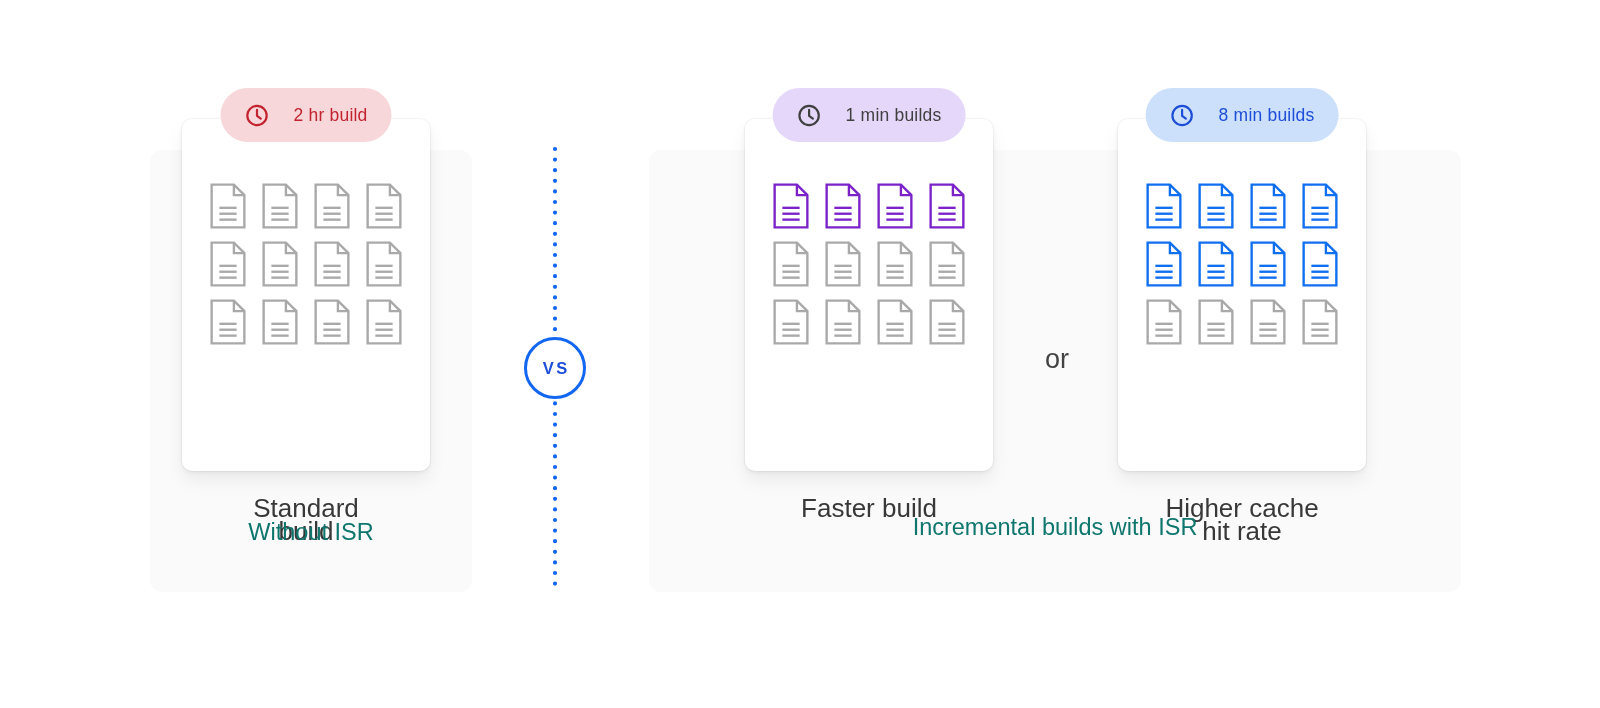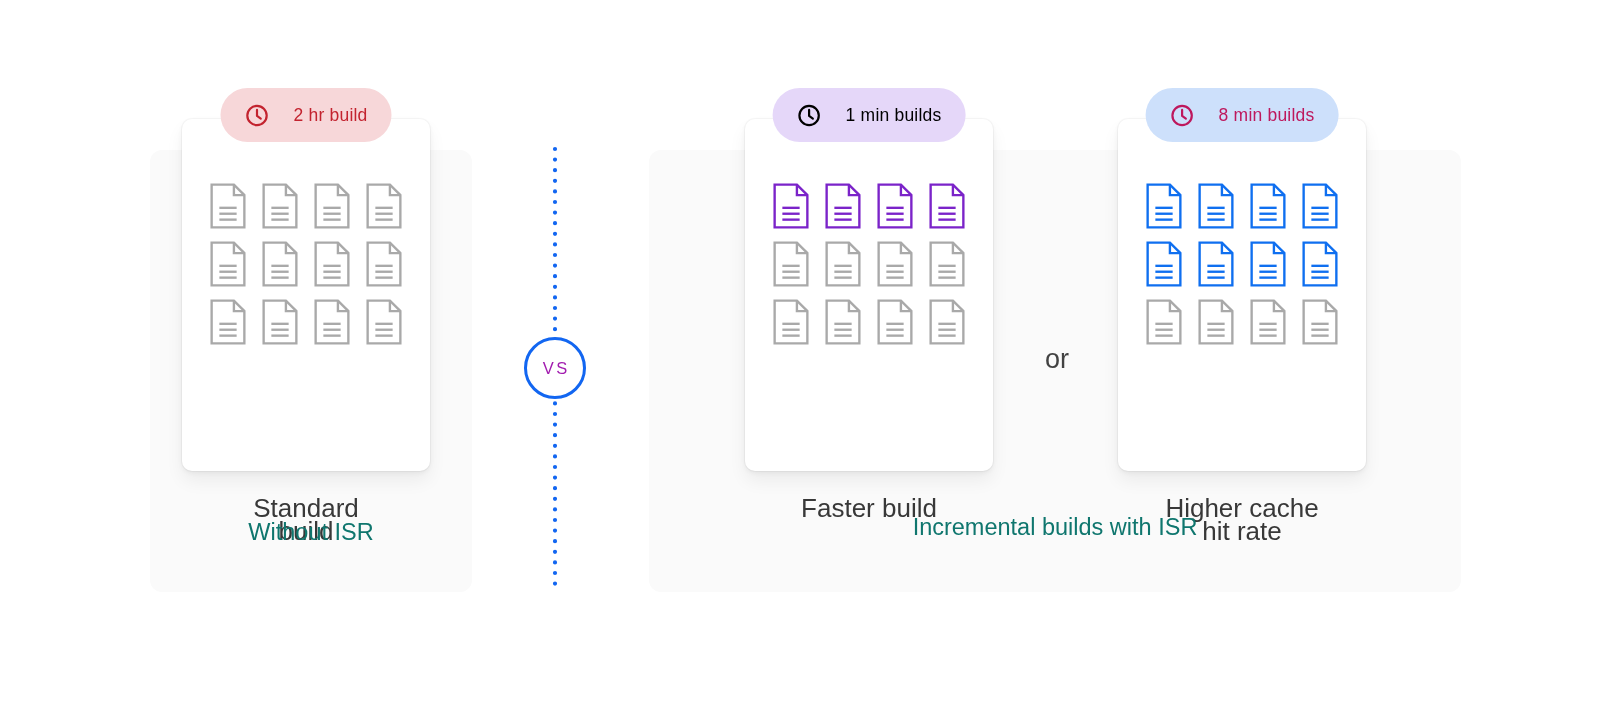--- a/index.html
+++ b/index.html
@@ -50,21 +50,21 @@
     font-size:27px;color:#424242;white-space:pre-line;
   }
 
   .divider{position:absolute;left:551px;top:144px;width:8px;height:452px;color:#1266f1;}
   .divider .dots{display:block;}
   .vs-circle{
     position:absolute;left:50%;top:193px;transform:translateX(-50%);
     width:62px;height:62px;border-radius:50%;background:#ffffff;
     border:3.5px solid #1266f1;box-sizing:border-box;
     display:flex;align-items:center;justify-content:center;
-    color:#a21caf;font-size:16.5px;font-weight:400;letter-spacing:2.5px;text-indent:2.5px;
+    color:#1d4ed8;font-size:16.5px;font-weight:700;letter-spacing:2.5px;text-indent:2.5px;
   }
 </style>
 </head>
 <body>
 
 <div class="canvas">
 
   <div class="panel left"></div>
 
   <div class="card c1">
@@ -170,21 +170,21 @@
   <div class="divider" style="color: rgb(18, 102, 241);">
     <svg class="dots" width="8" height="452">
       <line x1="4" y1="5" x2="4" y2="448" stroke="currentColor" stroke-width="4.2" stroke-linecap="round" stroke-dasharray="0 10.6"></line>
     </svg>
     <div class="vs-circle" style="border-color: rgb(18, 102, 241);">VS</div>
   </div>
 
   <div class="panel right"></div>
 
   <div class="card c2">
-    <div class="badge" style="background: rgb(229, 215, 249); color: #000000;">
+    <div class="badge" style="background: rgb(229, 215, 249); color: #404040;">
       <svg viewBox="0 0 24 24">
         <circle cx="12" cy="12" r="9.3" fill="none" stroke="currentColor" stroke-width="2.1"></circle>
         <polyline points="12 6.6 12 12.4 15.6 15" fill="none" stroke="currentColor" stroke-width="2.1" stroke-linecap="round" stroke-linejoin="round"></polyline>
       </svg>
       <span>1 min builds</span>
     </div>
     <div class="doc-grid">
         <svg viewBox="0 0 44 52" style="stroke: rgb(123, 35, 201);">
           <path d="M4 2.5 H28.5 L40 14 V49.5 H4 Z"></path>
           <path d="M28.5 2.5 V14 H40"></path>
@@ -269,21 +269,21 @@
           <line x1="12.5" y1="34.5" x2="31.5" y2="34.5"></line>
           <line x1="12.5" y1="41" x2="31.5" y2="41"></line>
         </svg>
       </div>
     <div class="card-label">Faster build</div>
   </div>
 
   <div class="or-label">or</div>
 
   <div class="card c3">
-    <div class="badge" style="background: rgb(205, 224, 251); color: #be185d;">
+    <div class="badge" style="background: rgb(205, 224, 251); color: #1d4ed8;">
       <svg viewBox="0 0 24 24">
         <circle cx="12" cy="12" r="9.3" fill="none" stroke="currentColor" stroke-width="2.1"></circle>
         <polyline points="12 6.6 12 12.4 15.6 15" fill="none" stroke="currentColor" stroke-width="2.1" stroke-linecap="round" stroke-linejoin="round"></polyline>
       </svg>
       <span>8 min builds</span>
     </div>
     <div class="doc-grid">
         <svg viewBox="0 0 44 52" style="stroke: rgb(15, 111, 240);">
           <path d="M4 2.5 H28.5 L40 14 V49.5 H4 Z"></path>
           <path d="M28.5 2.5 V14 H40"></path>

